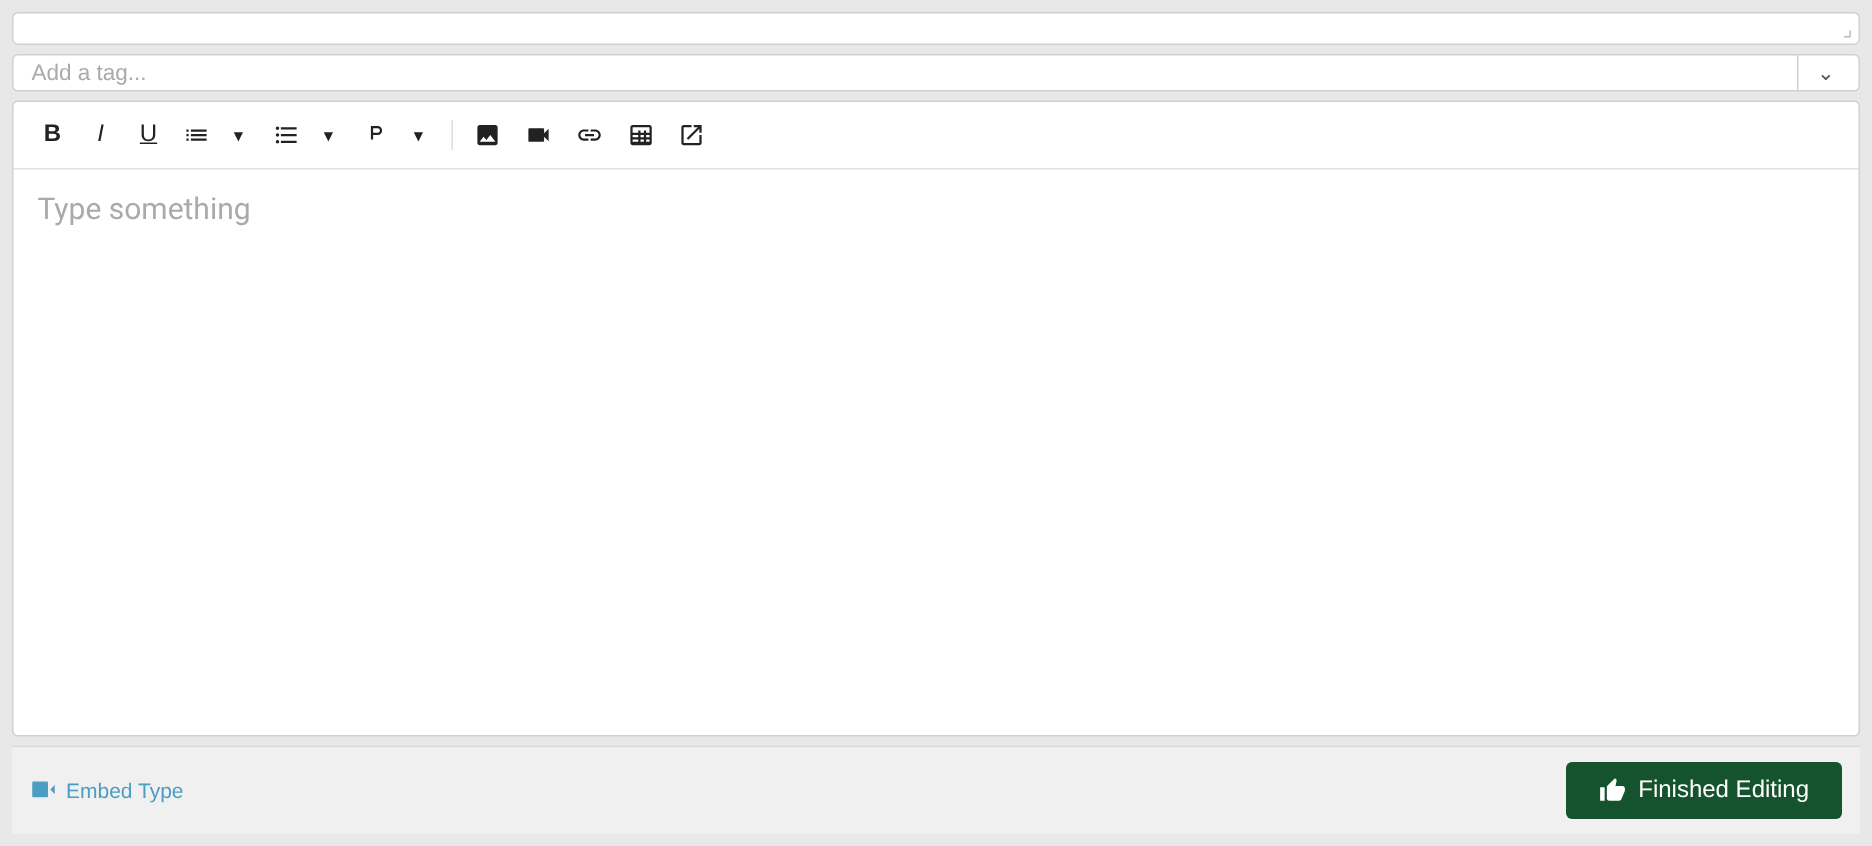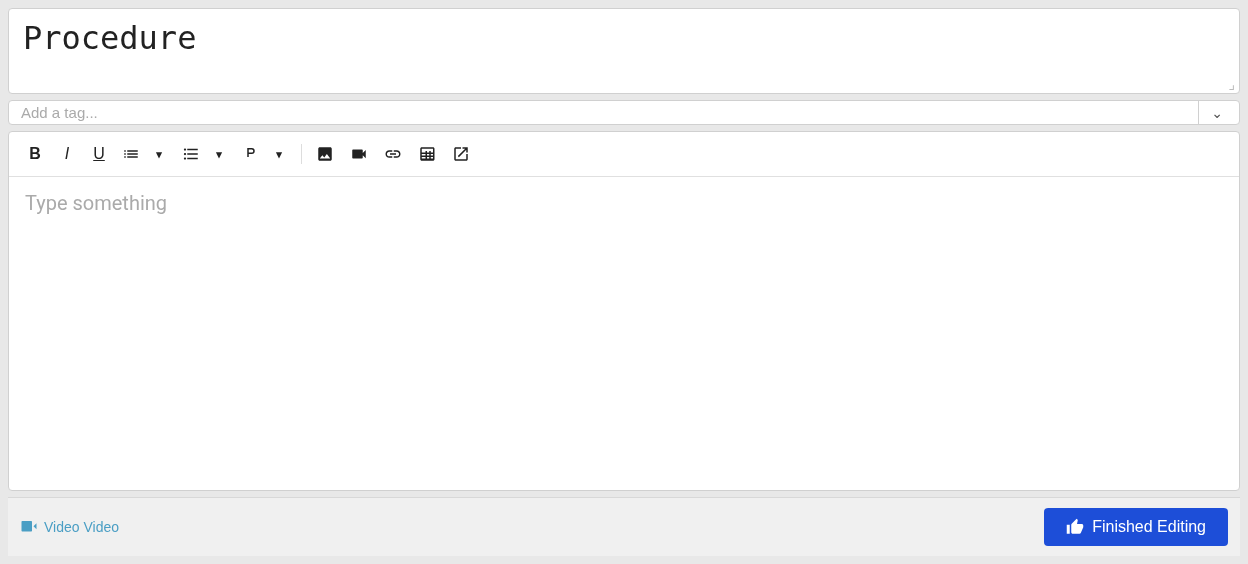--- a/index.html
+++ b/index.html
@@ -176,21 +176,21 @@
       gap: 6px;
       background: none;
       border: none;
       color: #4a9ec4;
       font-size: 14px;
       cursor: pointer;
       text-decoration: none;
     }
 
     .finished-btn {
-      background: #1d4ed8;
+      background: #14532d;
       color: #ffffff;
       border: none;
       border-radius: 4px;
       padding: 10px 22px;
       font-size: 16px;
       cursor: pointer;
       display: flex;
       align-items: center;
       gap: 8px;
     }
@@ -209,21 +209,20 @@
     .icon-svg {
       width: 18px;
       height: 18px;
       fill: currentColor;
     }
   </style>
 </head>
 <body>
 
 <div class="title-area">
-  <textarea class="title-input" rows="1" placeholder="Procedure" style="">Procedure</textarea>
   <span class="resize-handle">⌟</span>
 </div>
 
 <div class="tag-area">
   <input type="text" class="tag-input" placeholder="Add a tag..." style="">
   <div class="tag-divider"></div>
   <span class="tag-chevron">⌄</span>
 </div>
 
 <div class="editor-area">
@@ -308,21 +307,21 @@
   </div>
 </div>
 
 <div class="bottom-bar">
 
   <button class="embed-video-btn">
     <svg width="18" height="18" viewBox="0 0 24 24" fill="#4a9ec4">
       <rect x="2" y="4" width="14" height="14" rx="1" fill="#4a9ec4"></rect>
       <path d="M22 7l-4 4 4 4V7z" fill="#4a9ec4"></path>
     </svg>
-    <span>Video Video</span>
+    <span>Embed Type</span>
   </button>
 
   <button class="finished-btn">
     <svg width="18" height="18" viewBox="0 0 24 24" fill="white">
       <path d="M1 21h4V9H1v12zm22-11c0-1.1-.9-2-2-2h-6.31l.95-4.57.03-.32c0-.41-.17-.79-.44-1.06L14.17 1 7.59 7.59C7.22 7.95 7 8.45 7 9v10c0 1.1.9 2 2 2h9c.83 0 1.54-.5 1.84-1.22l3.02-7.05c.09-.23.14-.47.14-.73v-2z"></path>
     </svg>
     <span>Finished Editing</span>
   </button>
 
 </div>

